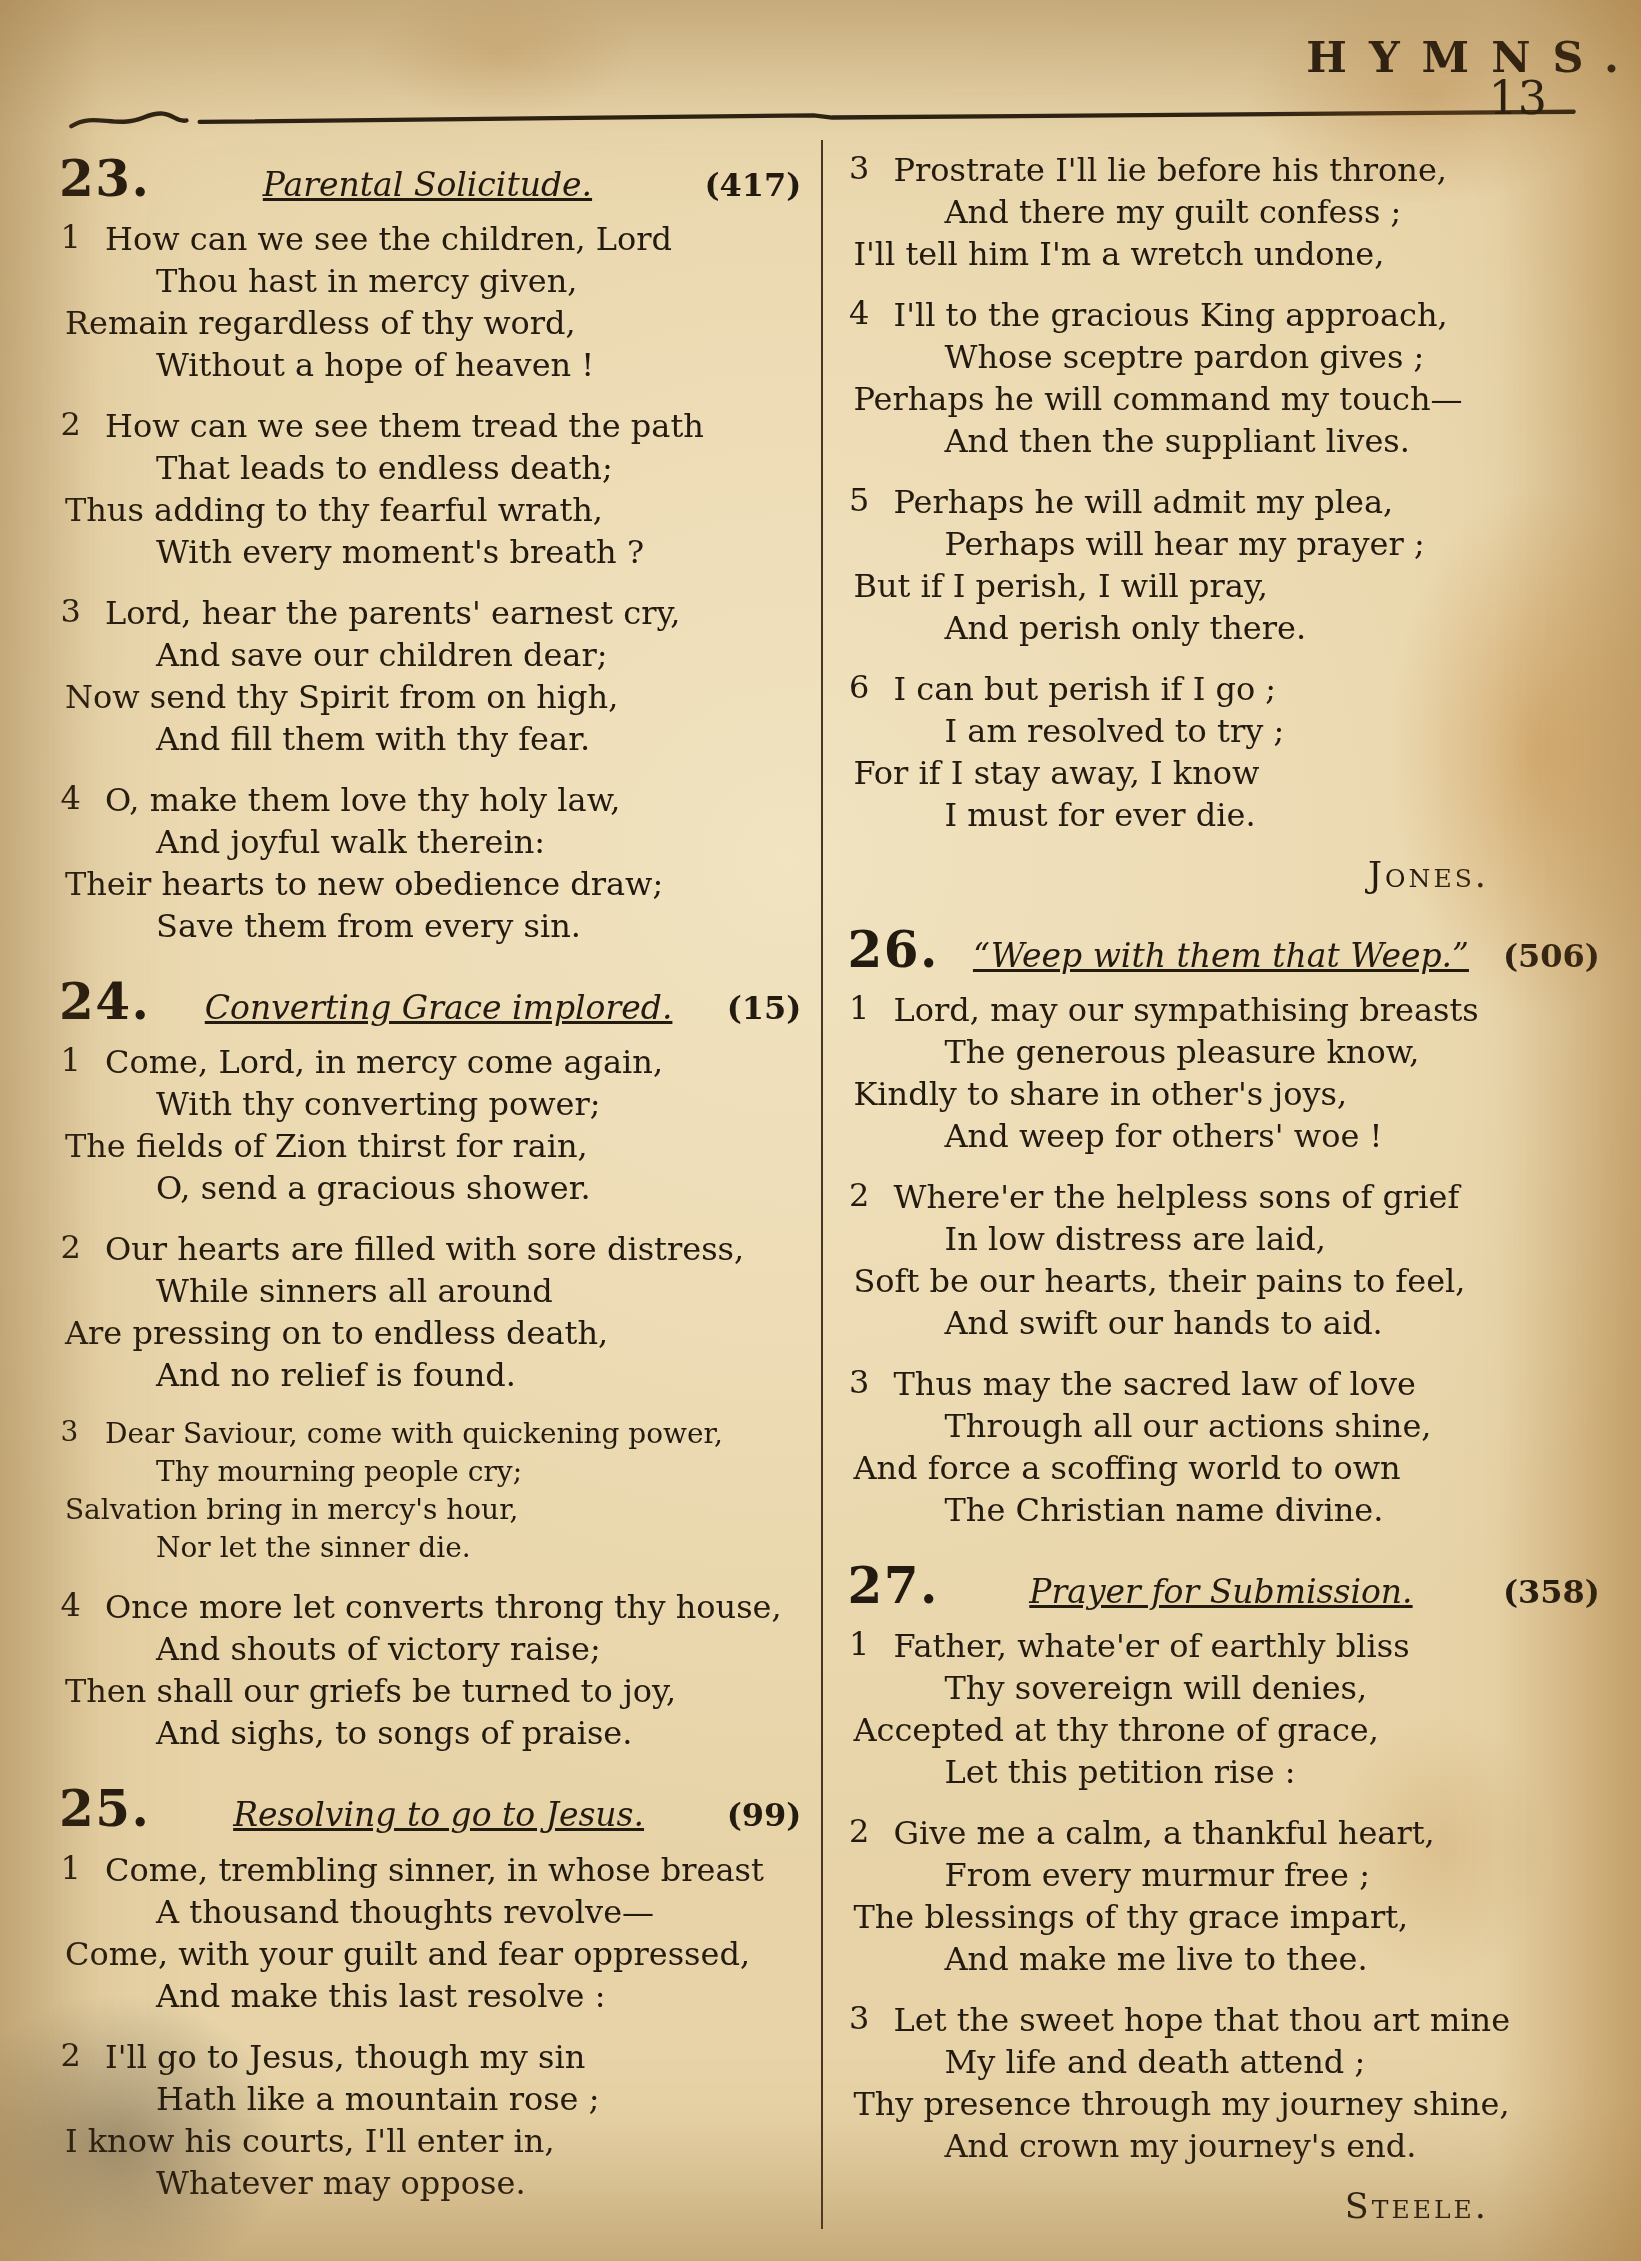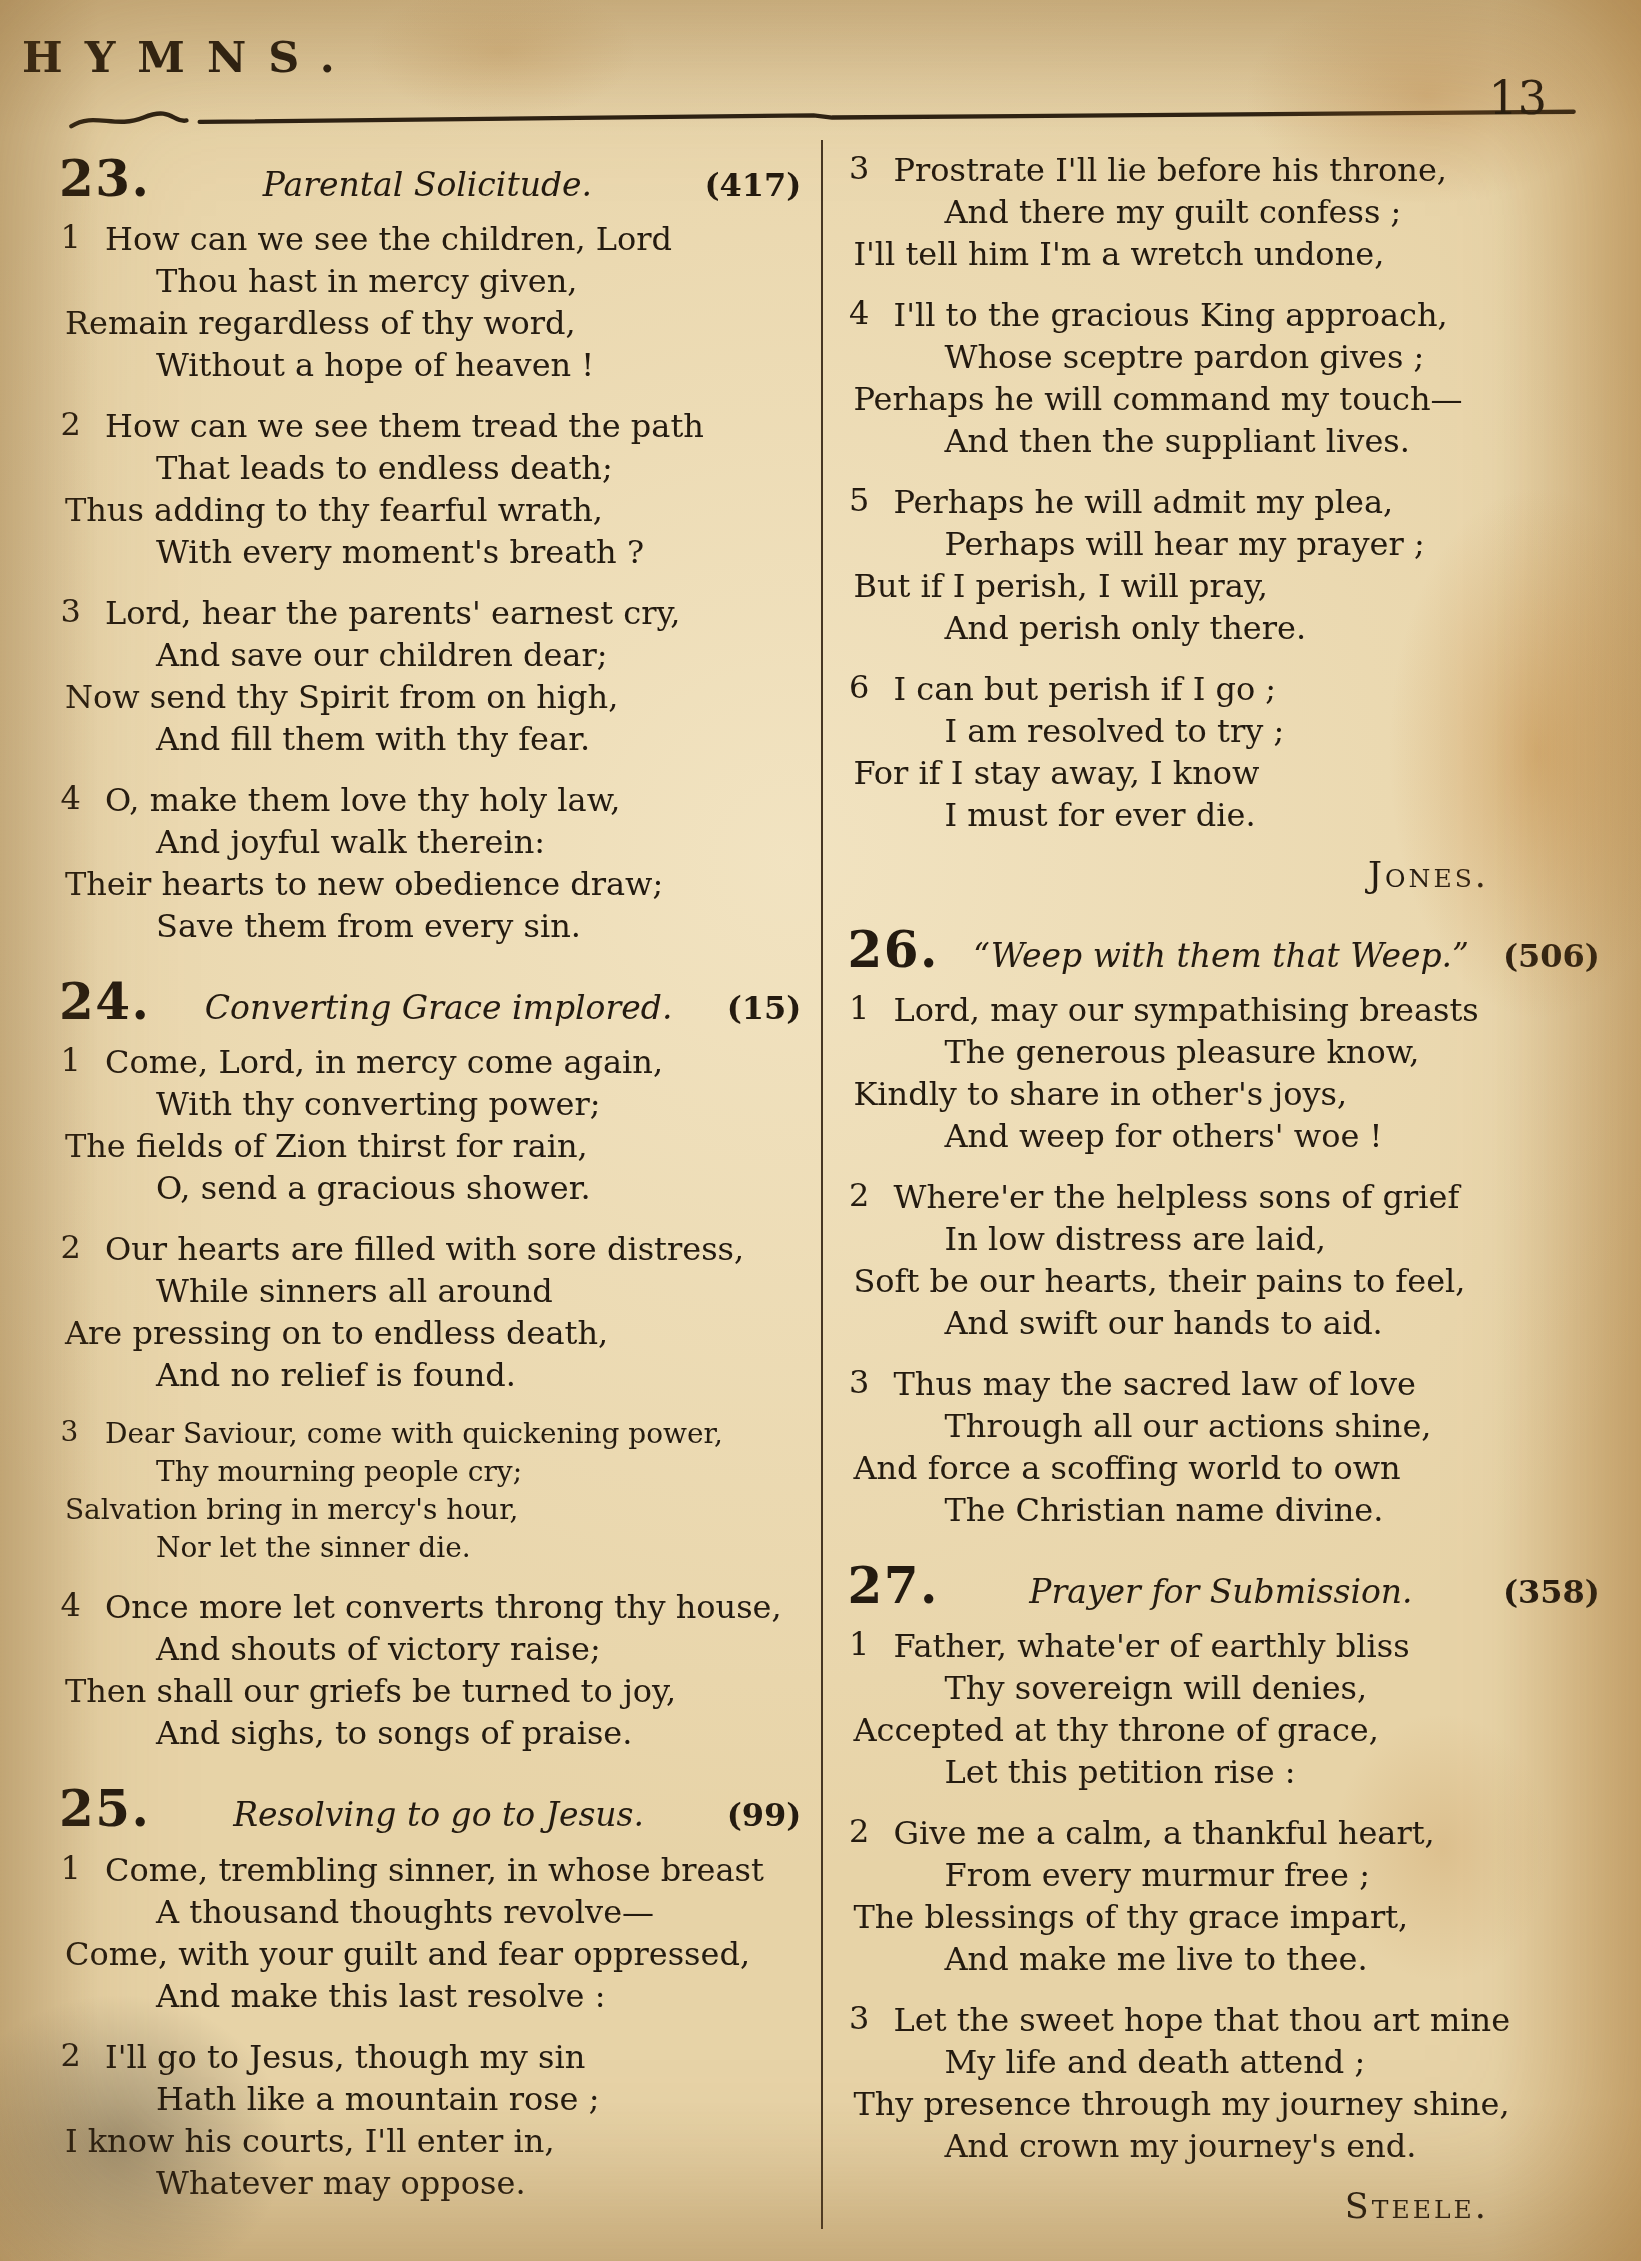--- a/index.html
+++ b/index.html
@@ -34,43 +34,43 @@
     background:radial-gradient(closest-side, rgba(70,62,48,.42), rgba(70,62,48,0) 72%); }
   .stain-4{ left:310px; top:-44px; width:384px; height:192px;
     background:radial-gradient(closest-side, rgba(176,120,52,.22), rgba(176,120,52,0) 70%); }
   .stain-5{ right:44px; bottom:221px; width:310px; height:384px;
     background:radial-gradient(closest-side, rgba(180,118,46,.20), rgba(180,118,46,0) 70%); }
 
   header.page-header{
     position:relative; height:96px; padding-top:32px;
   }
   .page-title{
-    text-align:left; font-size:43px; font-weight:bold;
-    letter-spacing:22px; text-indent:22px;
+    text-align:right; font-size:43px; font-weight:bold;
+    letter-spacing:22px; text-indent:22px;margin-left:25px;
   }
   .page-number{
     position:absolute; top:29.5px; right:94px; font-size:46px;margin-top:41px;
   }
   .rule{ display:block; width:1520px; height:32px; margin:7.4px auto 0; }
 
   .columns{
     display:flex; align-items:stretch;
     height:2089px; margin-top:4.4px;
   }
   .col{ width:50%; padding-top:8.9px; }
   .col-left{ padding-left:59px; padding-right:19px; }
   .col-right{ border-left:2.2px solid #463623; padding-left:25px; padding-right:41px; }
 
   .hymn-heading{
     display:flex; align-items:baseline;
     margin:25px 0 10.3px;
   }
   .col .hymn-heading:first-child{ margin-top:0; }
   .hymn-number{ font-size:50px; font-weight:bold; letter-spacing:1.5px; }
-  .hymn-title{ flex:1; text-align:center; font-style:italic; font-size:33px; }
+  .hymn-title{ flex:1; text-align:center; font-style:italic; font-size:33px;text-decoration:underline; }
   .hymn-ref{ font-size:32px; font-weight:600; white-space:nowrap; }
 
   .verse{ position:relative; margin-bottom:19px; font-size:32px; }
   .verse.small{ font-size:28px; }
   .verse .verse-number{
     position:absolute; left:1.5px; top:0; font-size:32px;
   }
   .verse.small .verse-number{ font-size:28px; }
   .verse .line{ line-height:42px; white-space:nowrap; }
   .verse.small .line{ line-height:38px; }

